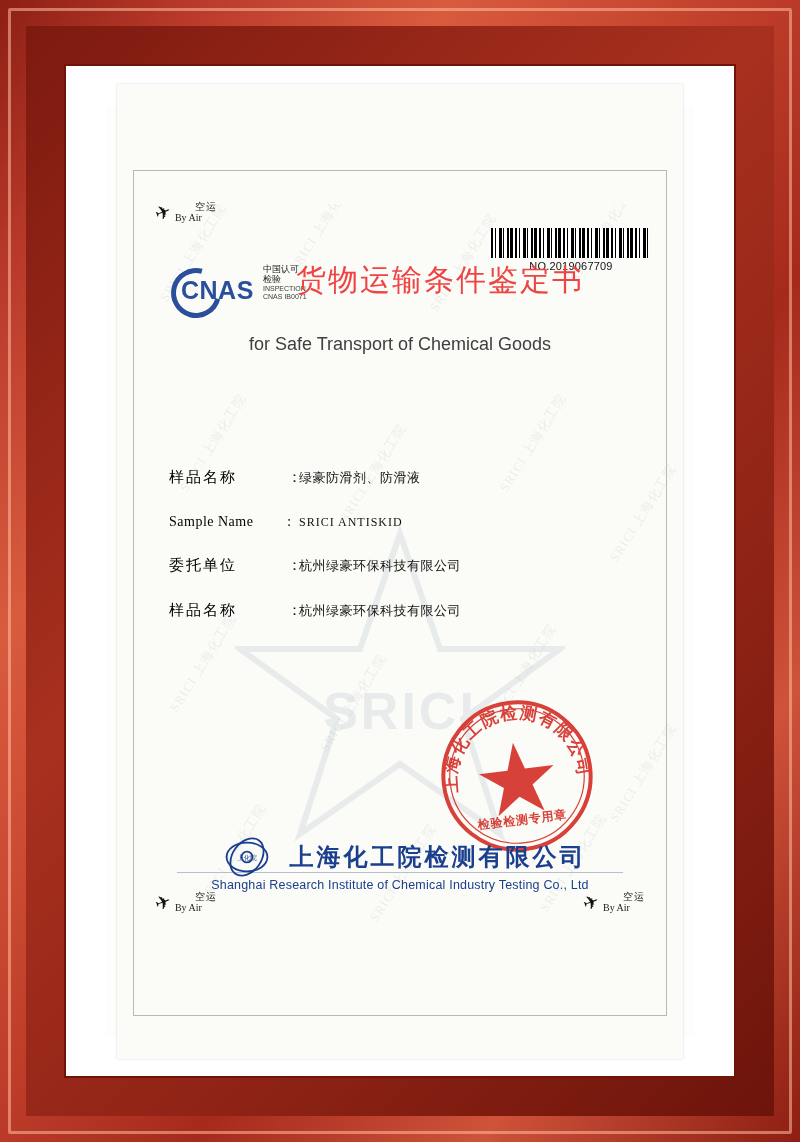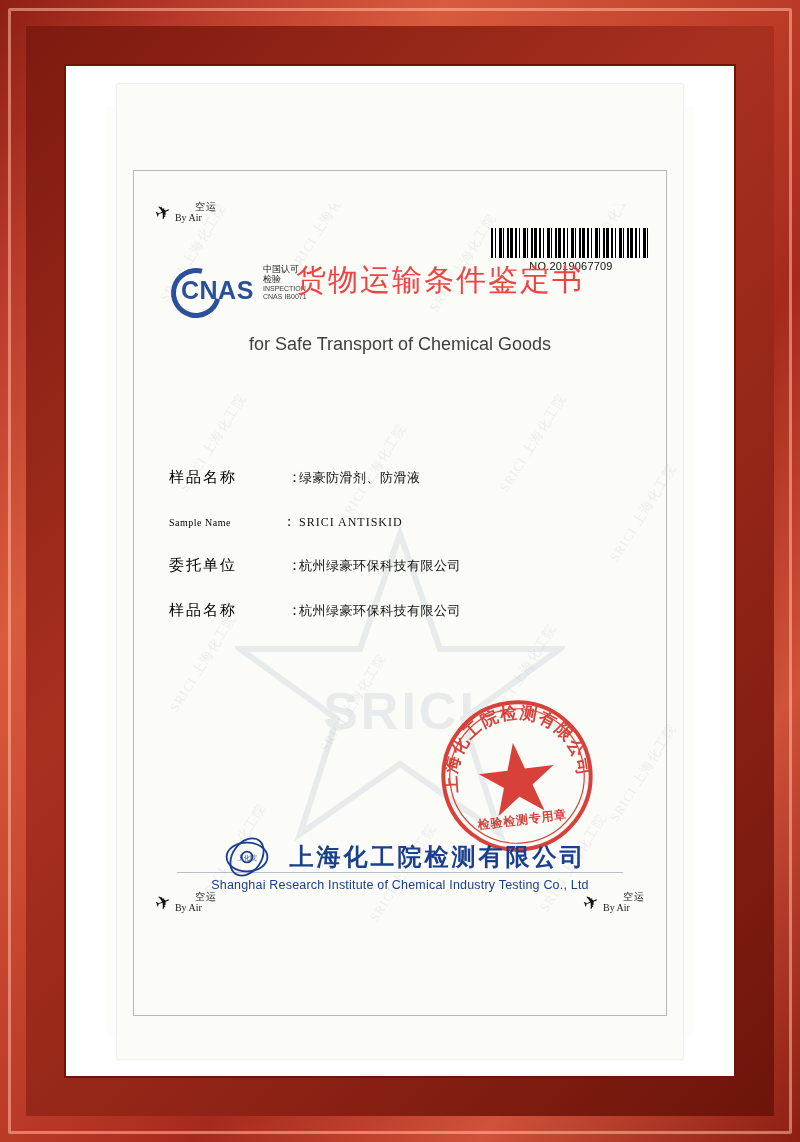--- a/index.html
+++ b/index.html
@@ -252,21 +252,21 @@
   .field-label {
     width: 118px;
     flex: none;
     font-family: "Liberation Serif", serif;
     font-size: 15px;
     letter-spacing: 2px;
     color: #000000;
   }
   .field-label.en {
     letter-spacing: 0.5px;
-    font-size: 10px;
+    font-size: 14px;
   }
   .field-colon {
     width: 12px;
     flex: none;
     font-family: "Liberation Serif", serif;
     font-size: 15px;
     color: #111;
   }
   .field-value {
     font-family: "Liberation Serif", serif;

